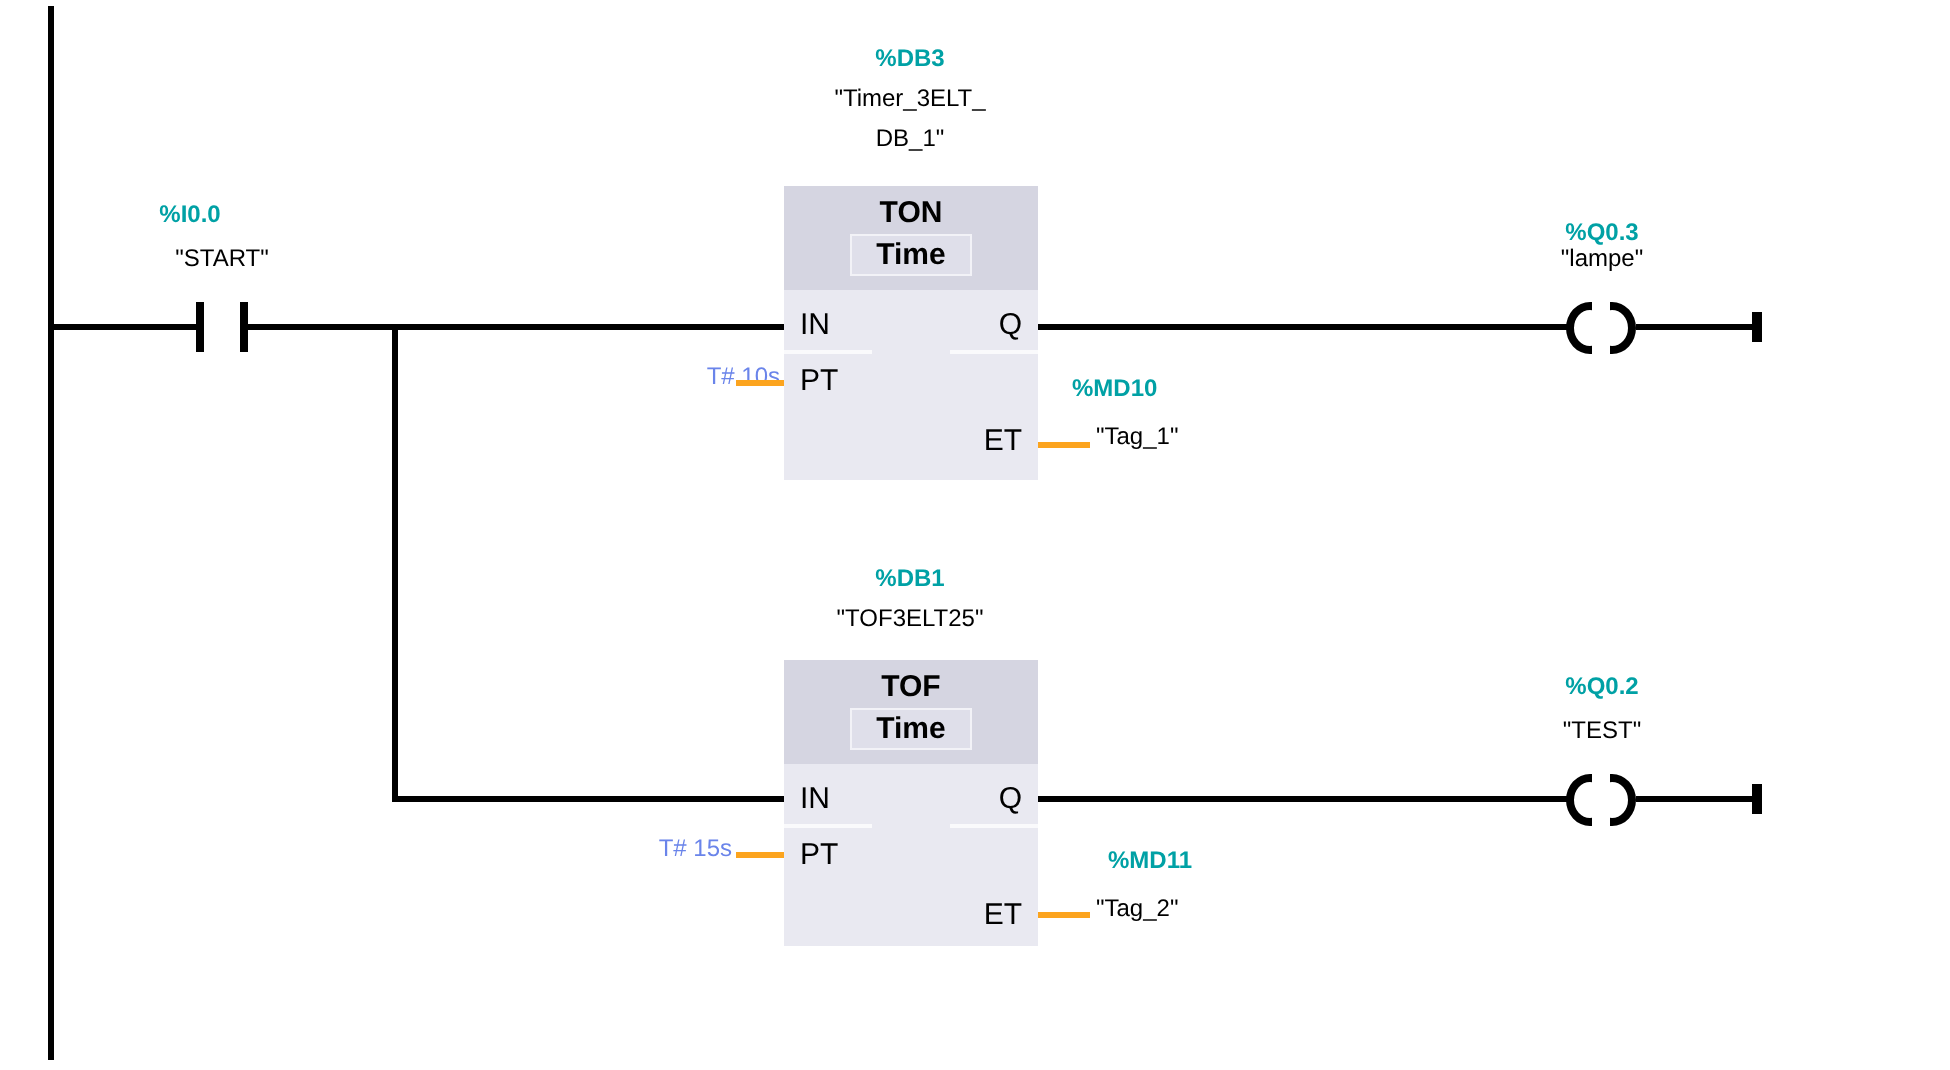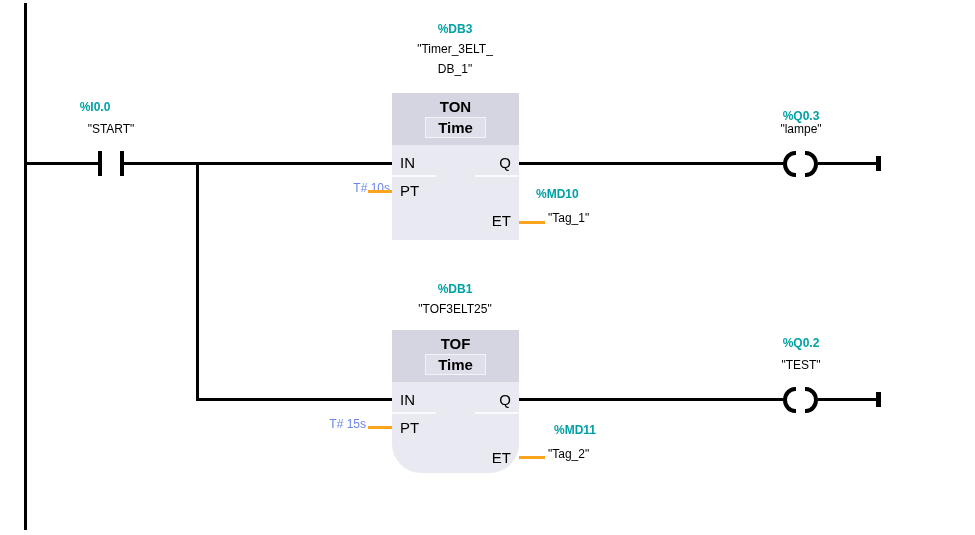--- a/index.html
+++ b/index.html
@@ -95,21 +95,21 @@
       </div>
   </div>
   <div class="h-wire" style="left:818px;top:162px;width:60px;"></div>
   <div class="tick" style="left:876px;top:156px;"></div>
 
   <div class="h-wire" style="left:196px;top:398px;width:196px;"></div>
 
   <div class="lbl ctr operand" style="left:455px;top:283px;">%DB1</div>
   <div class="lbl ctr tagname" style="left:455px;top:303px;">"TOF3ELT25"</div>
 
-  <div class="block" style="left:392px;top:330px;height:143px;border-radius:29px;">
+  <div class="block" style="left:392px;top:330px;height:143px;">
     <div class="blk-hdr">
       <div class="blk-type">TOF</div>
       <div class="time-box">Time</div>
     </div>
     <div class="param" style="left:8px;top:62px;">IN</div>
     <div class="param" style="left:8px;top:90px;">PT</div>
     <div class="param" style="right:8px;top:62px;">Q</div>
     <div class="param" style="right:8px;top:120px;">ET</div>
     <div class="sep" style="left:0;top:82px;width:44px;"></div>
     <div class="sep" style="right:0;top:82px;width:44px;"></div>

